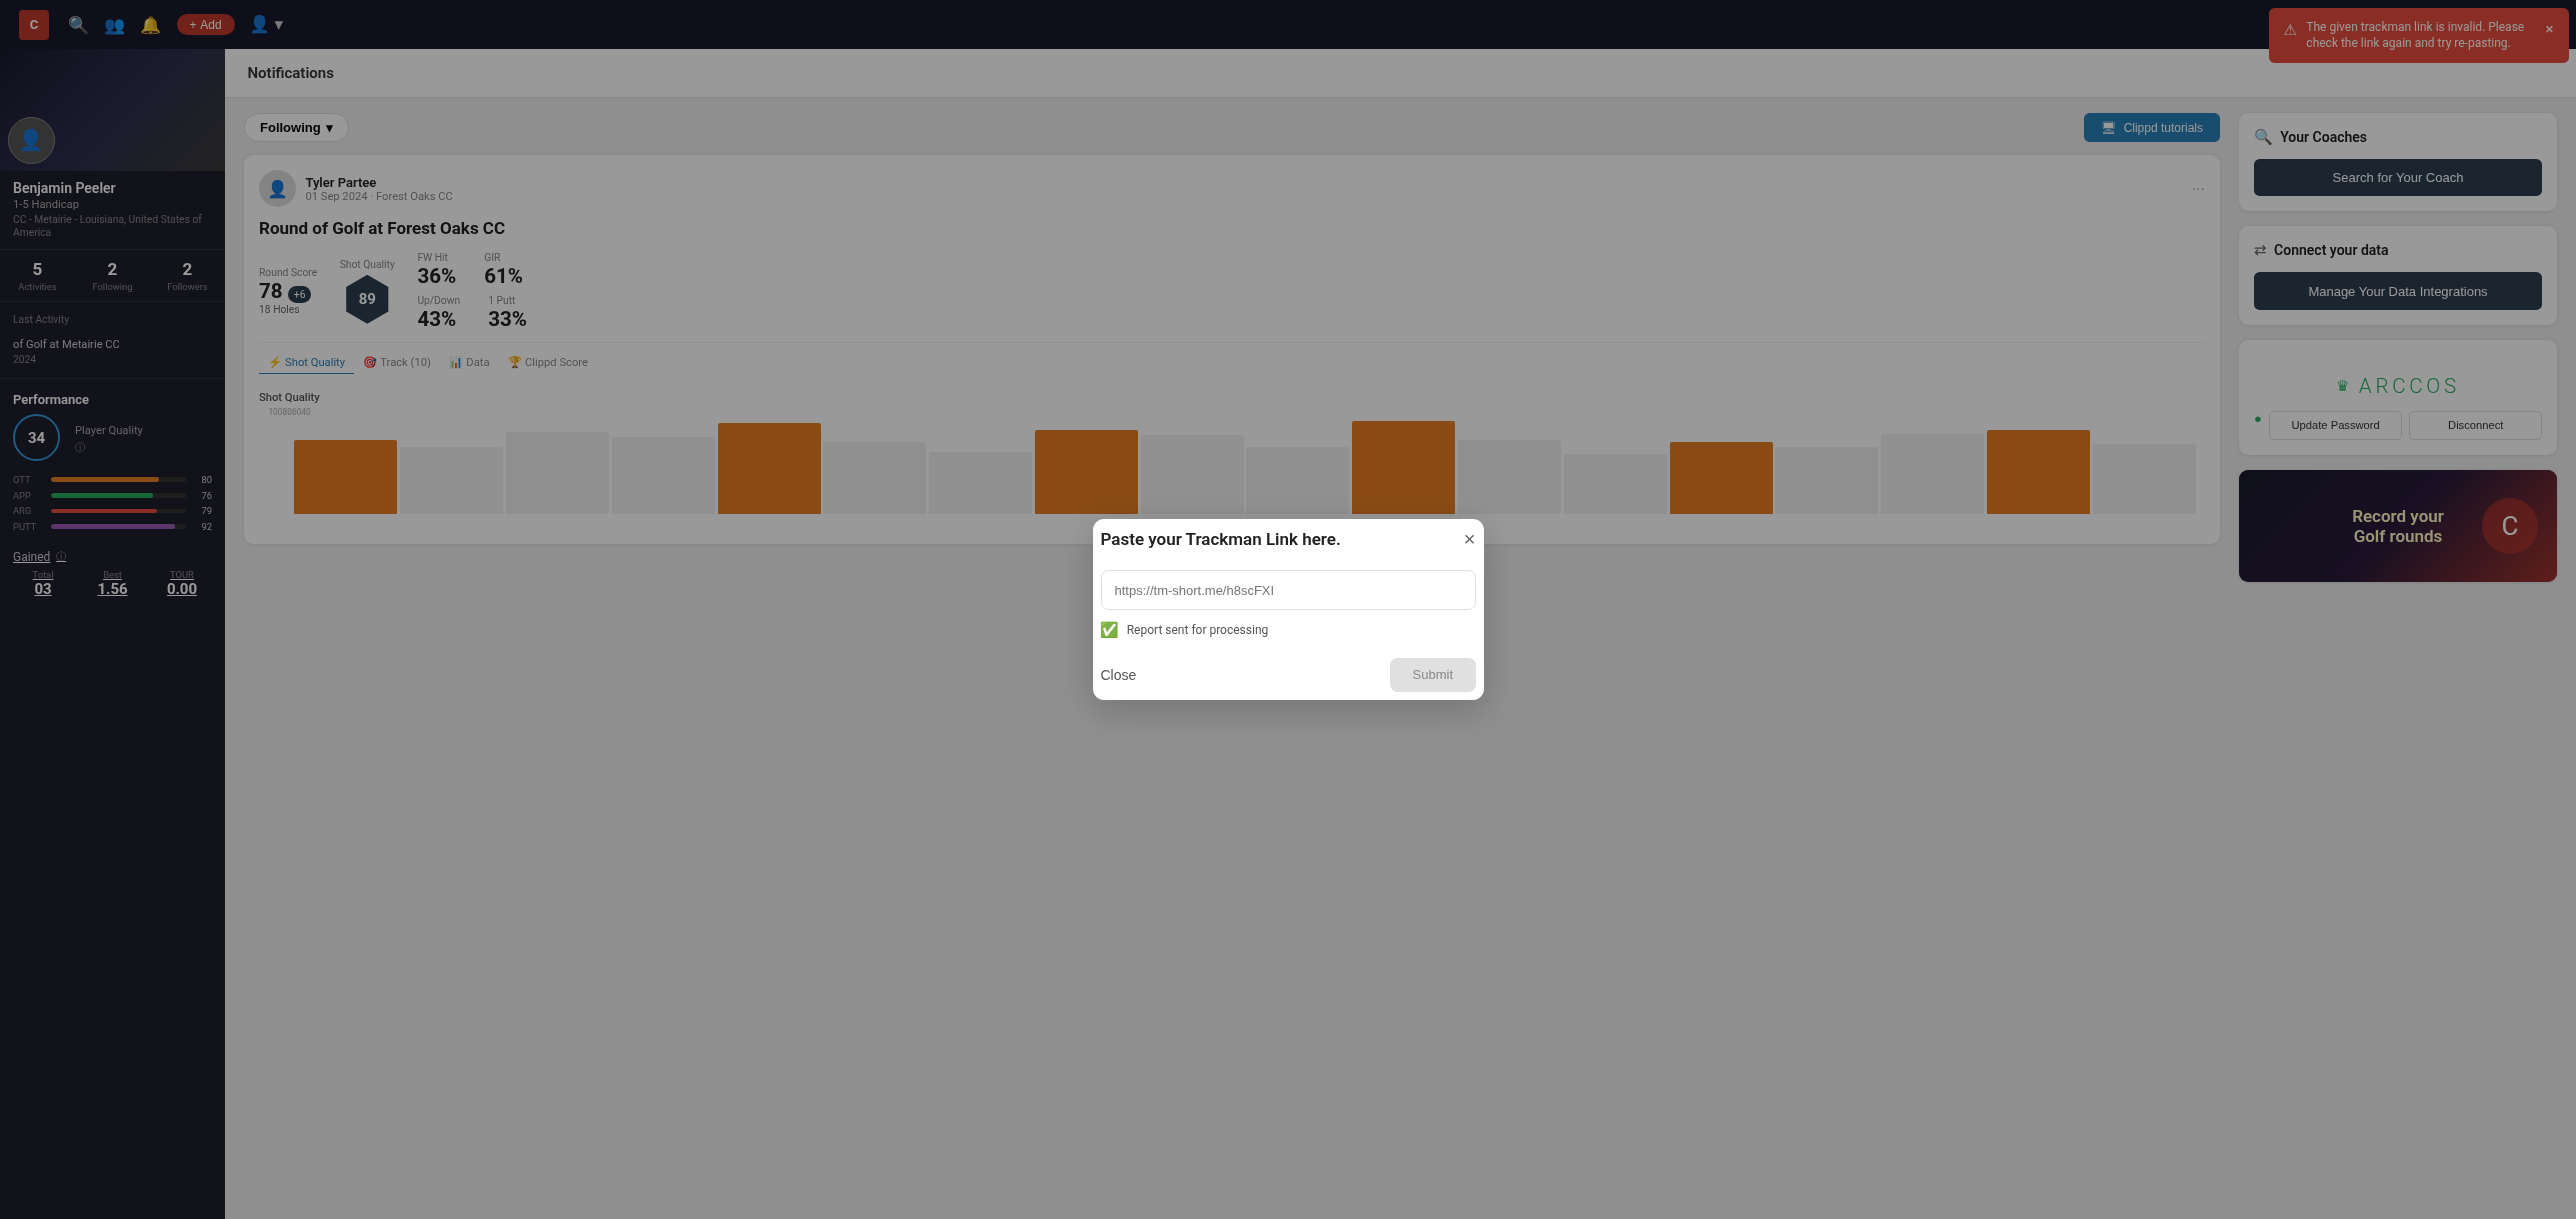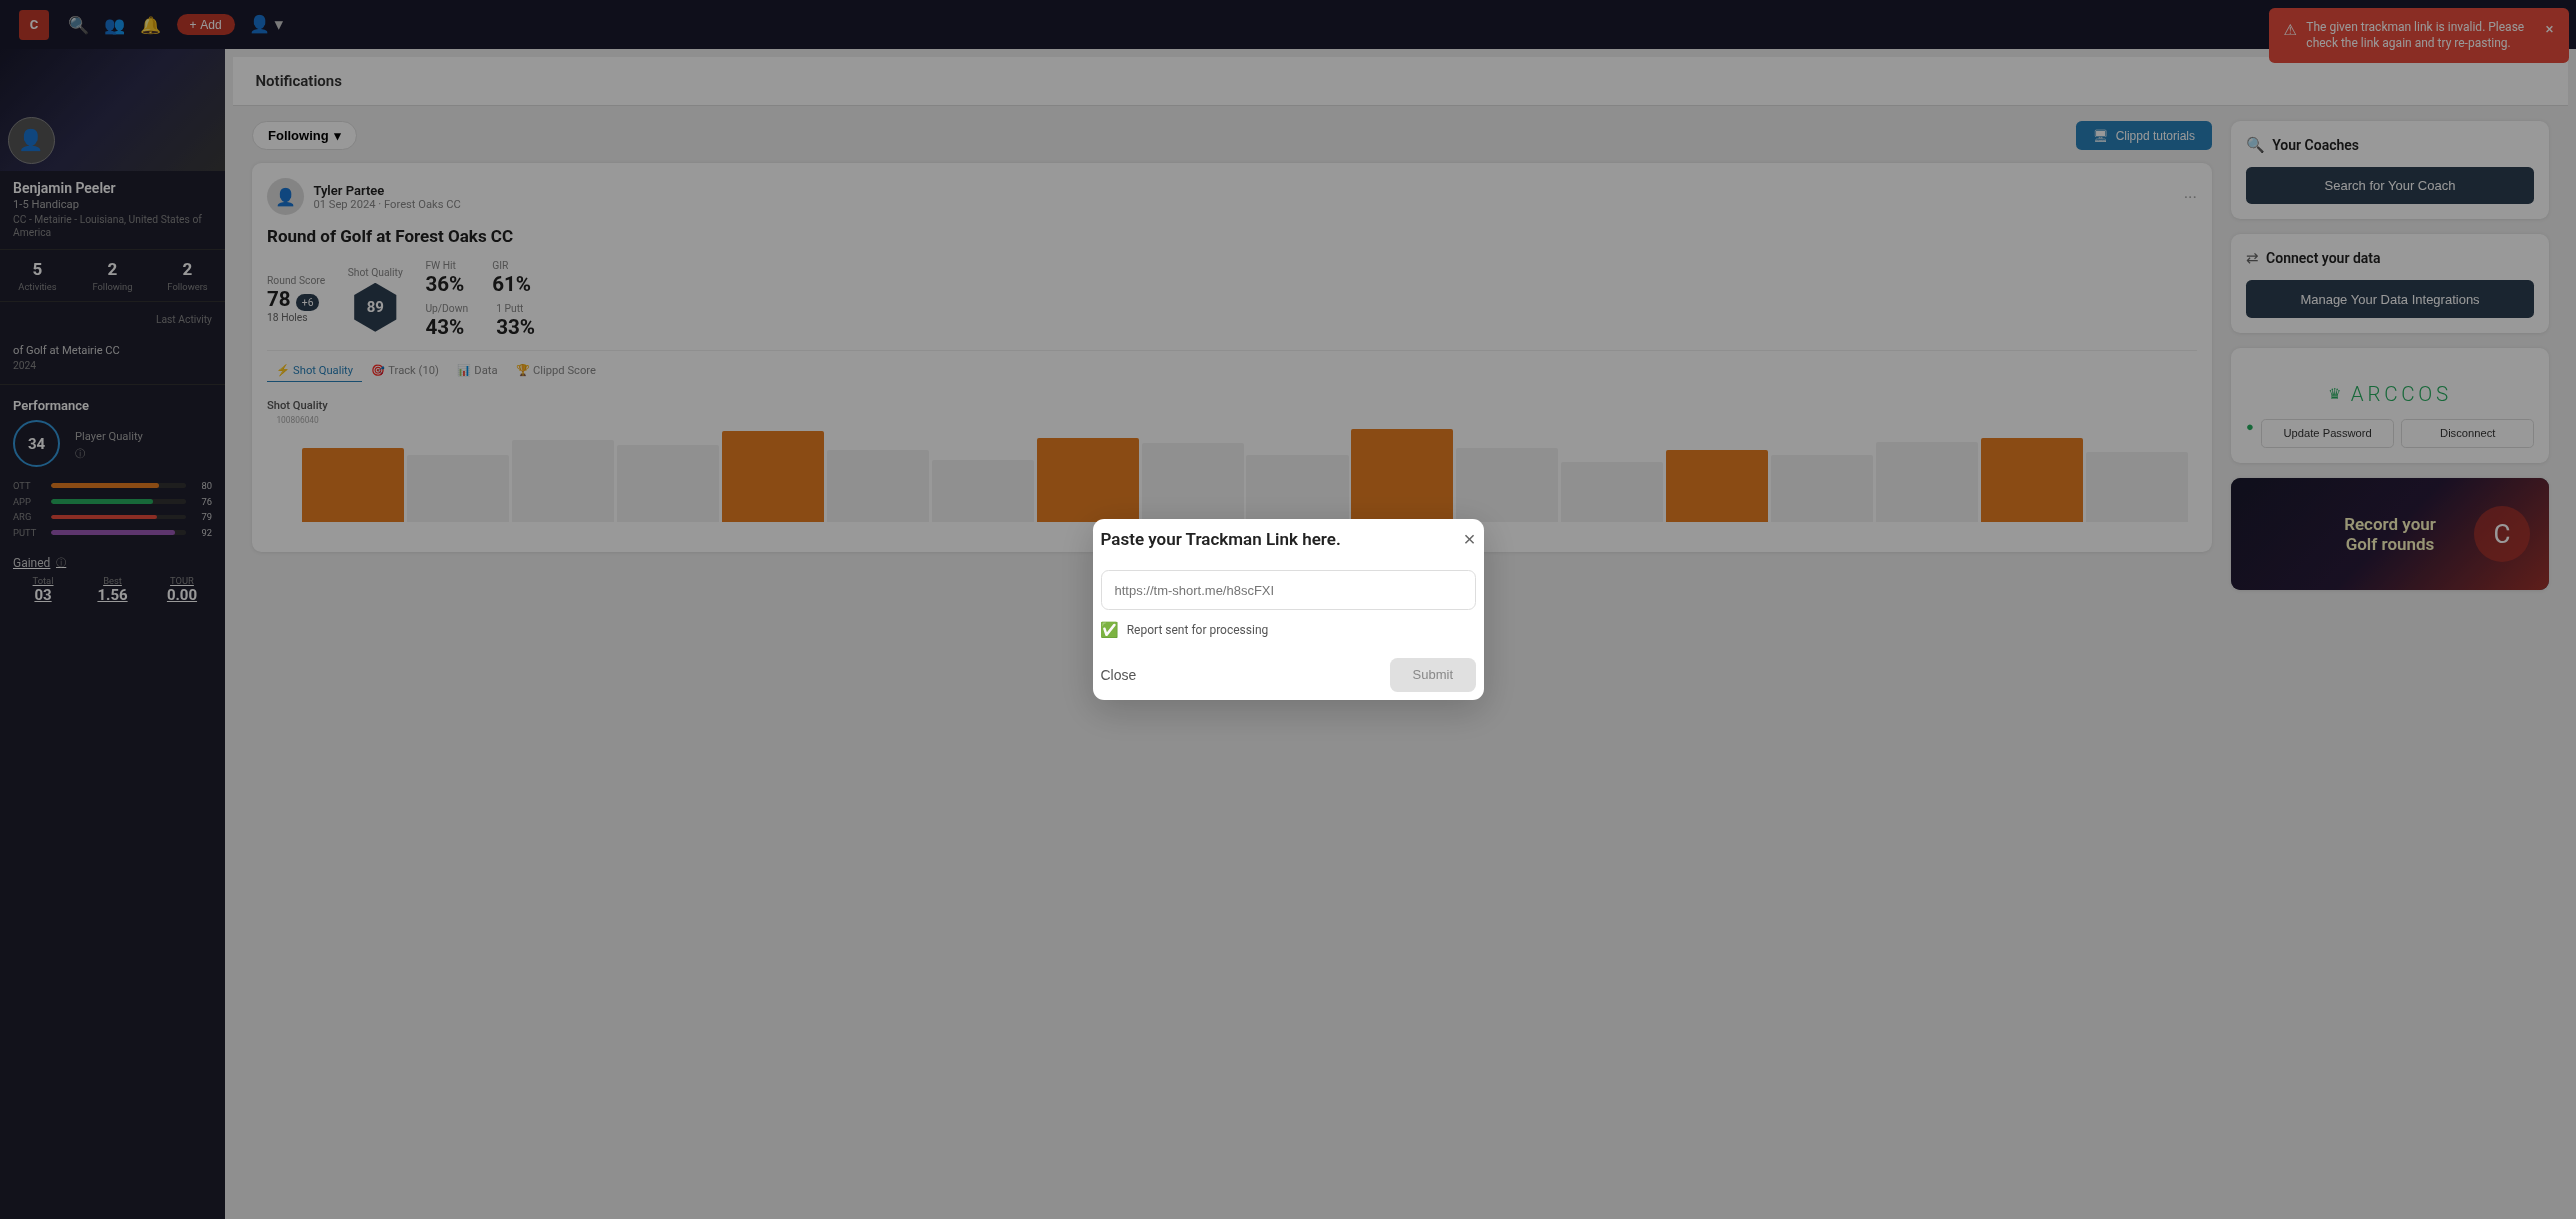--- a/index.html
+++ b/index.html
@@ -142,21 +142,21 @@
       font-size: 17px; font-weight: 700; color: #fff;
     }
     .sidebar-stat-lbl {
       font-size: 9.4px; color: #888; margin-top: 1.9px;
     }
     .sidebar-activity {
       padding: 11.2px 13px;
       border-bottom: 0.9px solid #333;
     }
     .sidebar-activity-title {
-      font-size: 10.3px; color: #888; margin-bottom: 18px; text-align: right;
+      font-size: 10.3px; color: #888; margin-bottom: 12px;
     }
     .sidebar-activity-text {
       font-size: 11.2px; color: #ccc;
     }
     .sidebar-activity-date {
       font-size: 10.3px; color: #888; margin-top: 1.9px;
     }
     .sidebar-section-title {
       font-size: 13px; font-weight: 600; color: #fff;
       padding: 13px 13px 7.5px;
@@ -189,21 +189,21 @@
     .pq-bar-fill {
       height: 100%; border-radius: 2.8px;
     }
     .pq-bar-val { font-size: 9.4px; color: #ccc; width: 20.6px; text-align: right; }
 
     
     .main-content {
       flex: 1;
       overflow-y: auto;
       background: #eee;
-      padding: 8px;
+      padding: 0;
     }
 
     
     .notifications-bar {
       background: #fff;
       padding: 15px 22.5px;
       font-size: 15px;
       font-weight: 600;
       color: #333;
       border-bottom: 0.9px solid #ddd;

